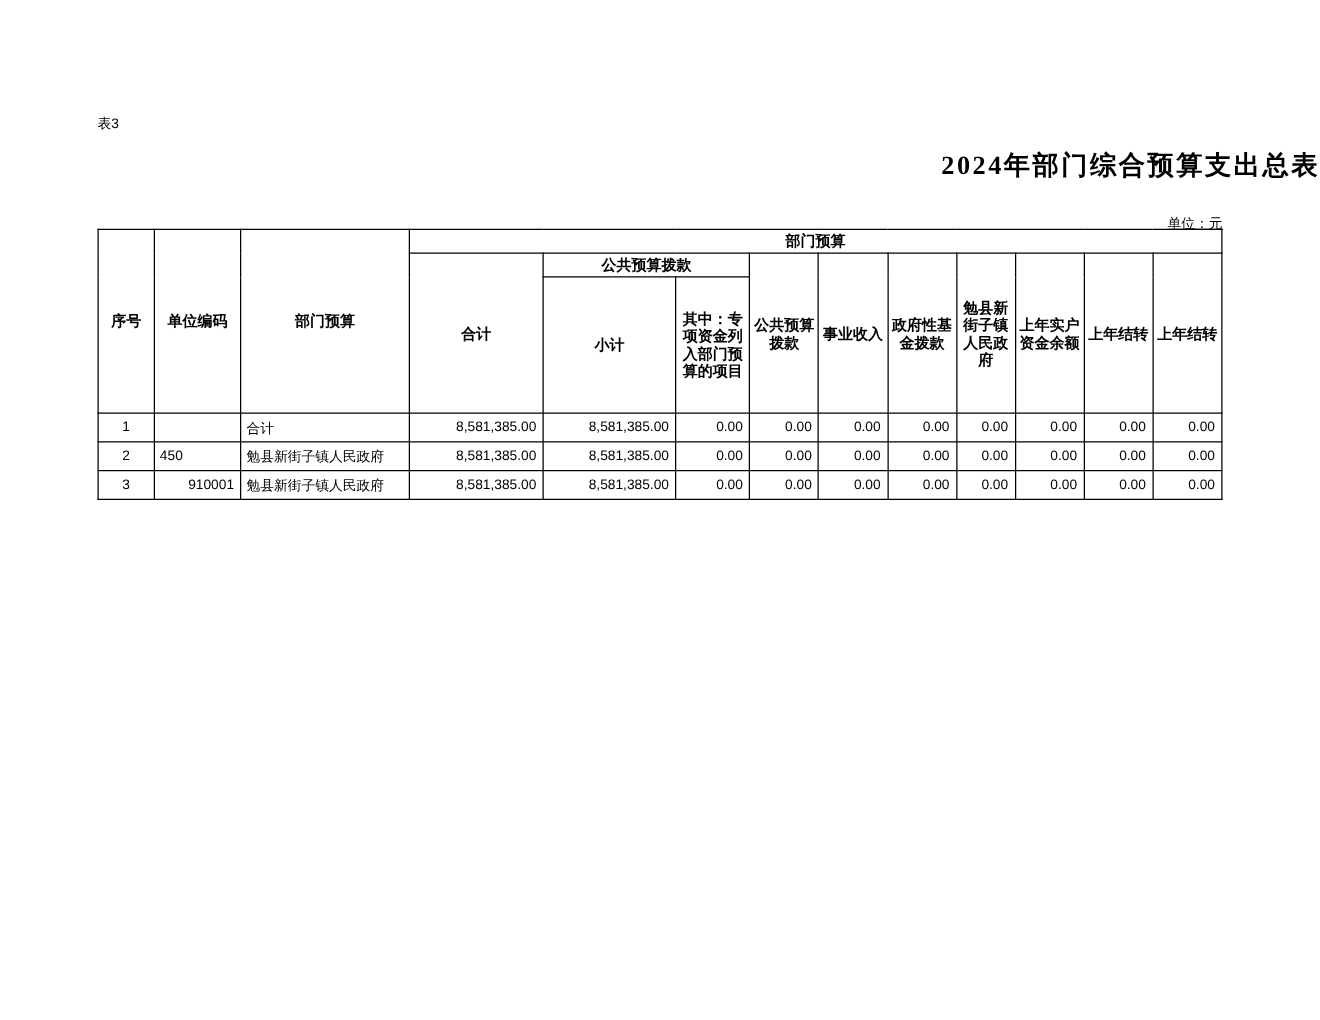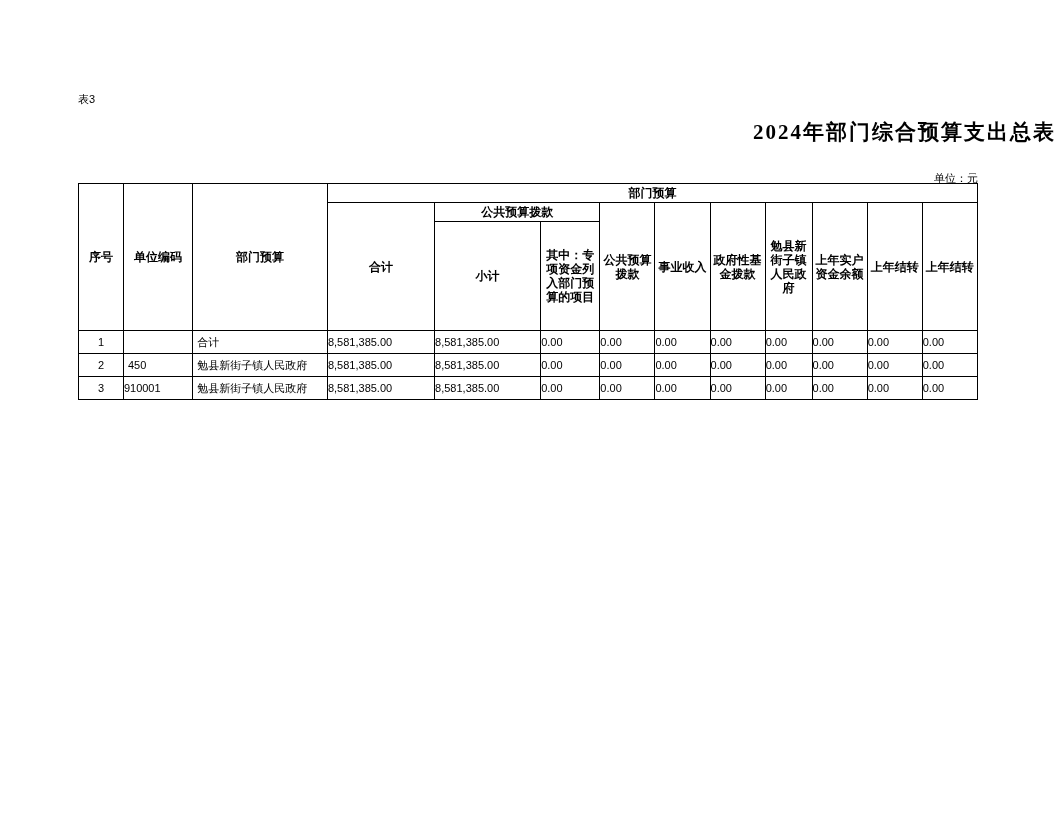--- a/index.html
+++ b/index.html
@@ -71,21 +71,21 @@
     font-size: 12px;
     line-height: 14px;
     padding: 2px 1px;
   }
   table.budget td {
     height: 22px;
     font-size: 11px;
   }
   .c-center { text-align: center; }
   .c-left { text-align: left; padding-left: 4px !important; }
-  .c-right { text-align: left; padding-right: 5px !important; }
+  .c-right { text-align: right; padding-right: 5px !important; }
   .h-group { font-weight: bold; }
   .narrow-head {
     line-height: 13px;
   }
   .v-tall { height: 104px; }
 </style>
 </head>
 <body>
 
 <div class="page">

